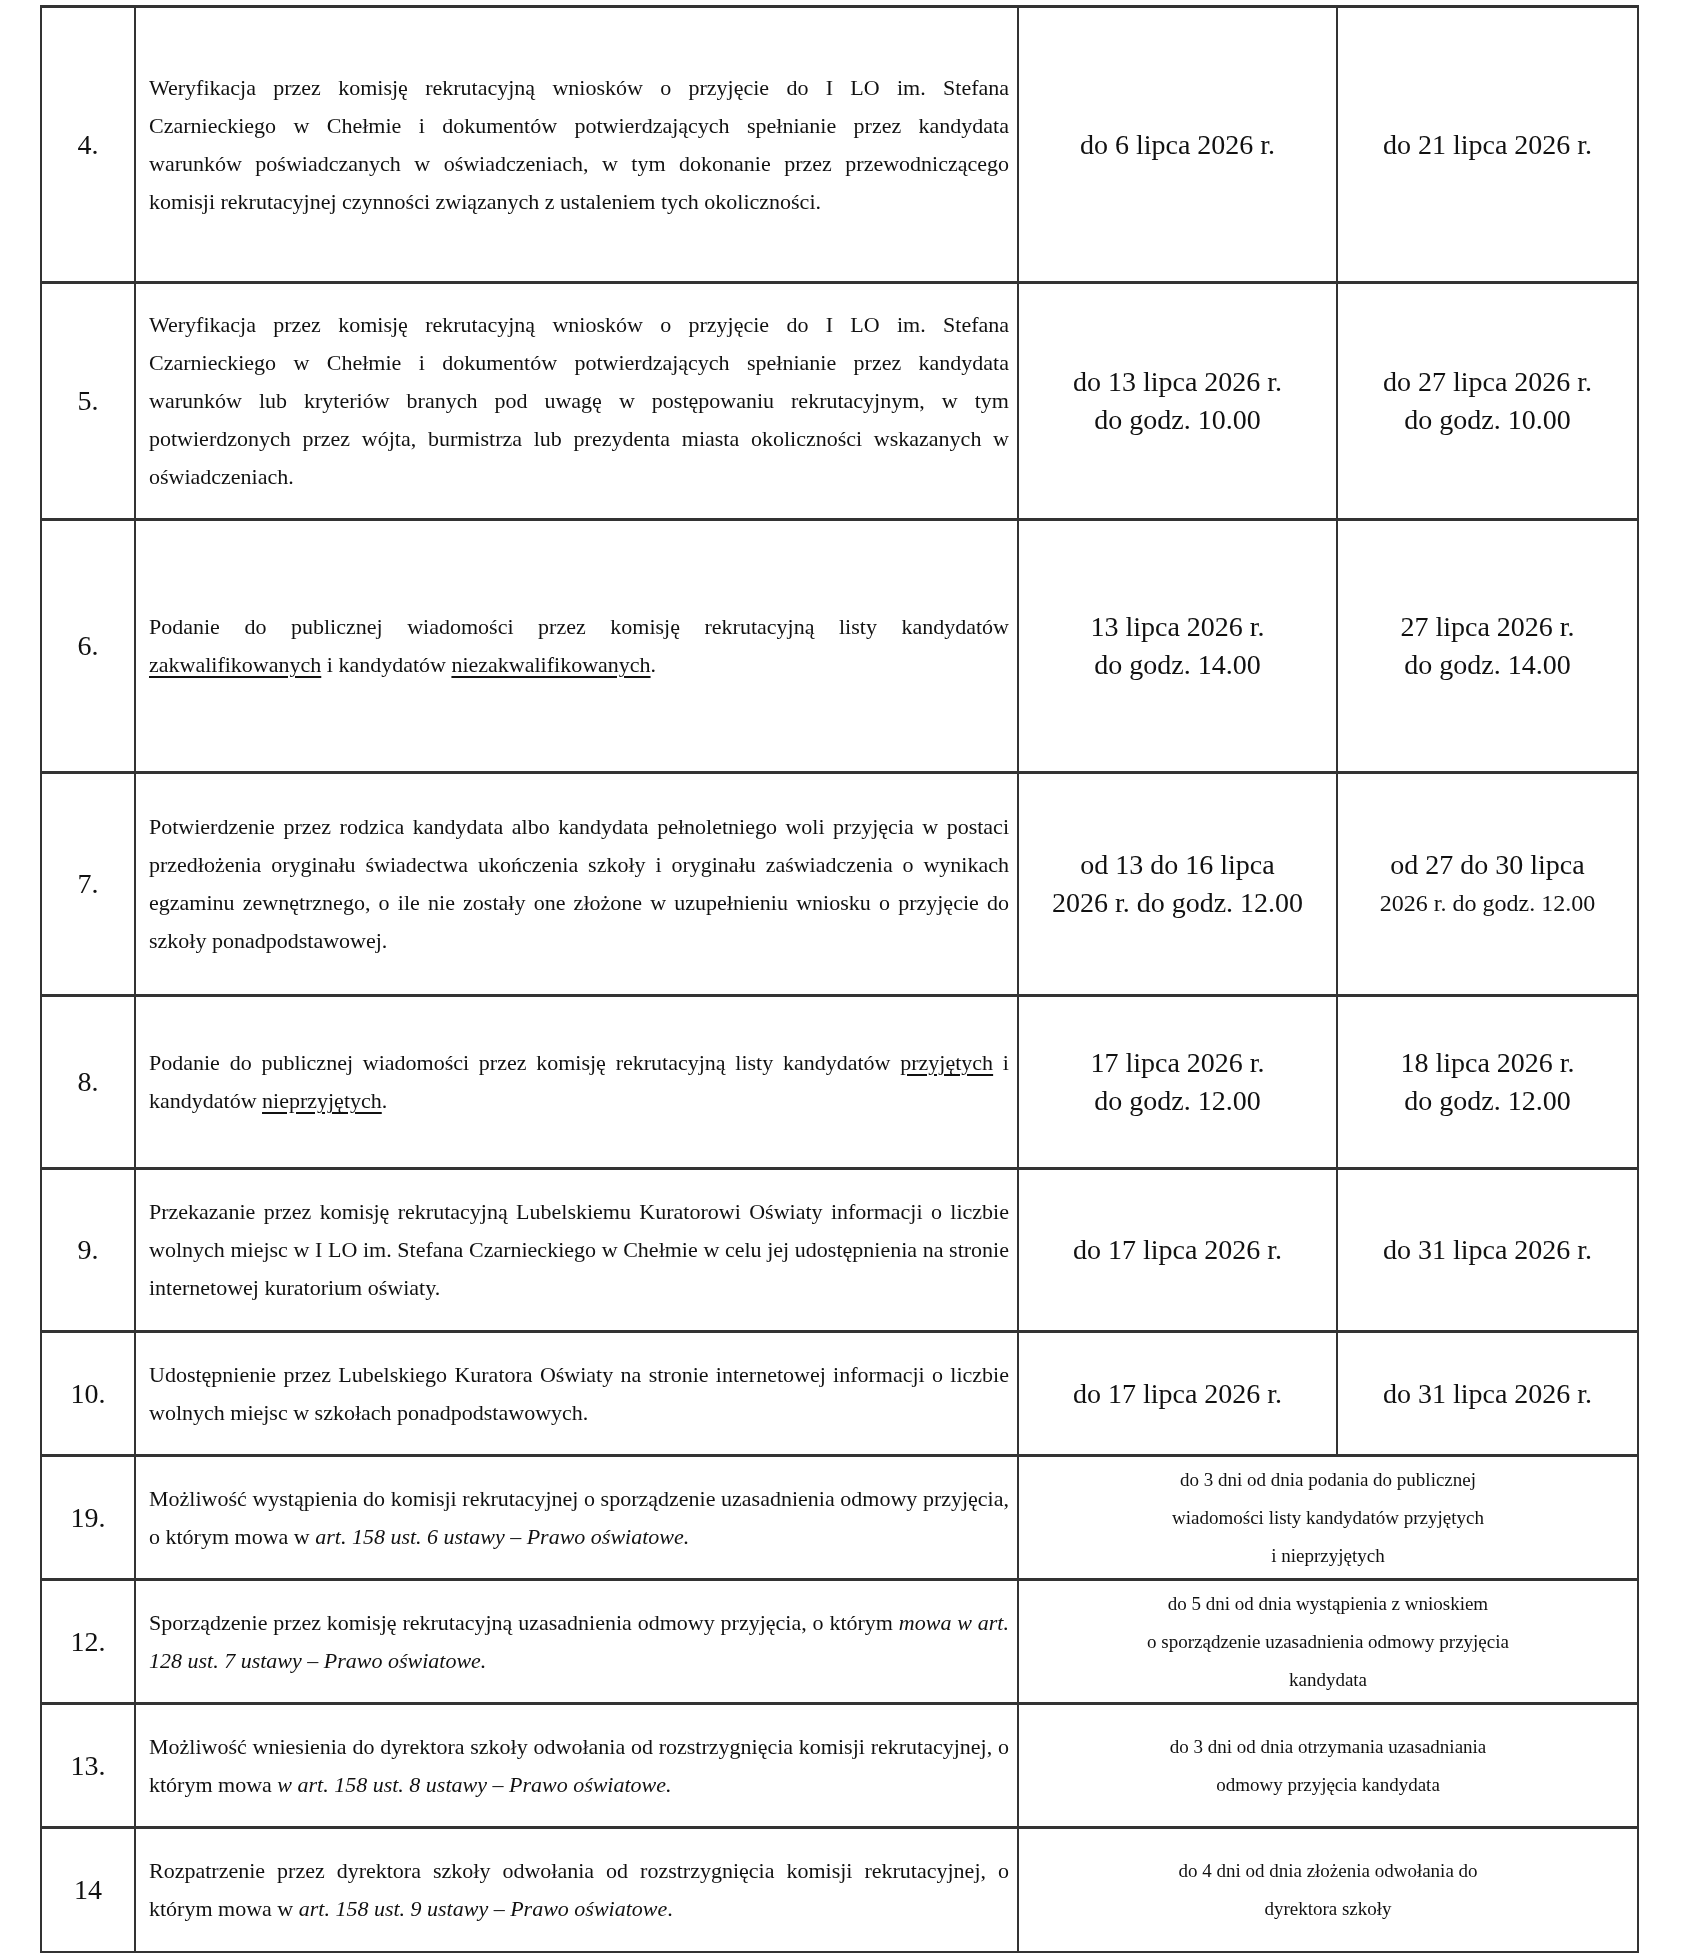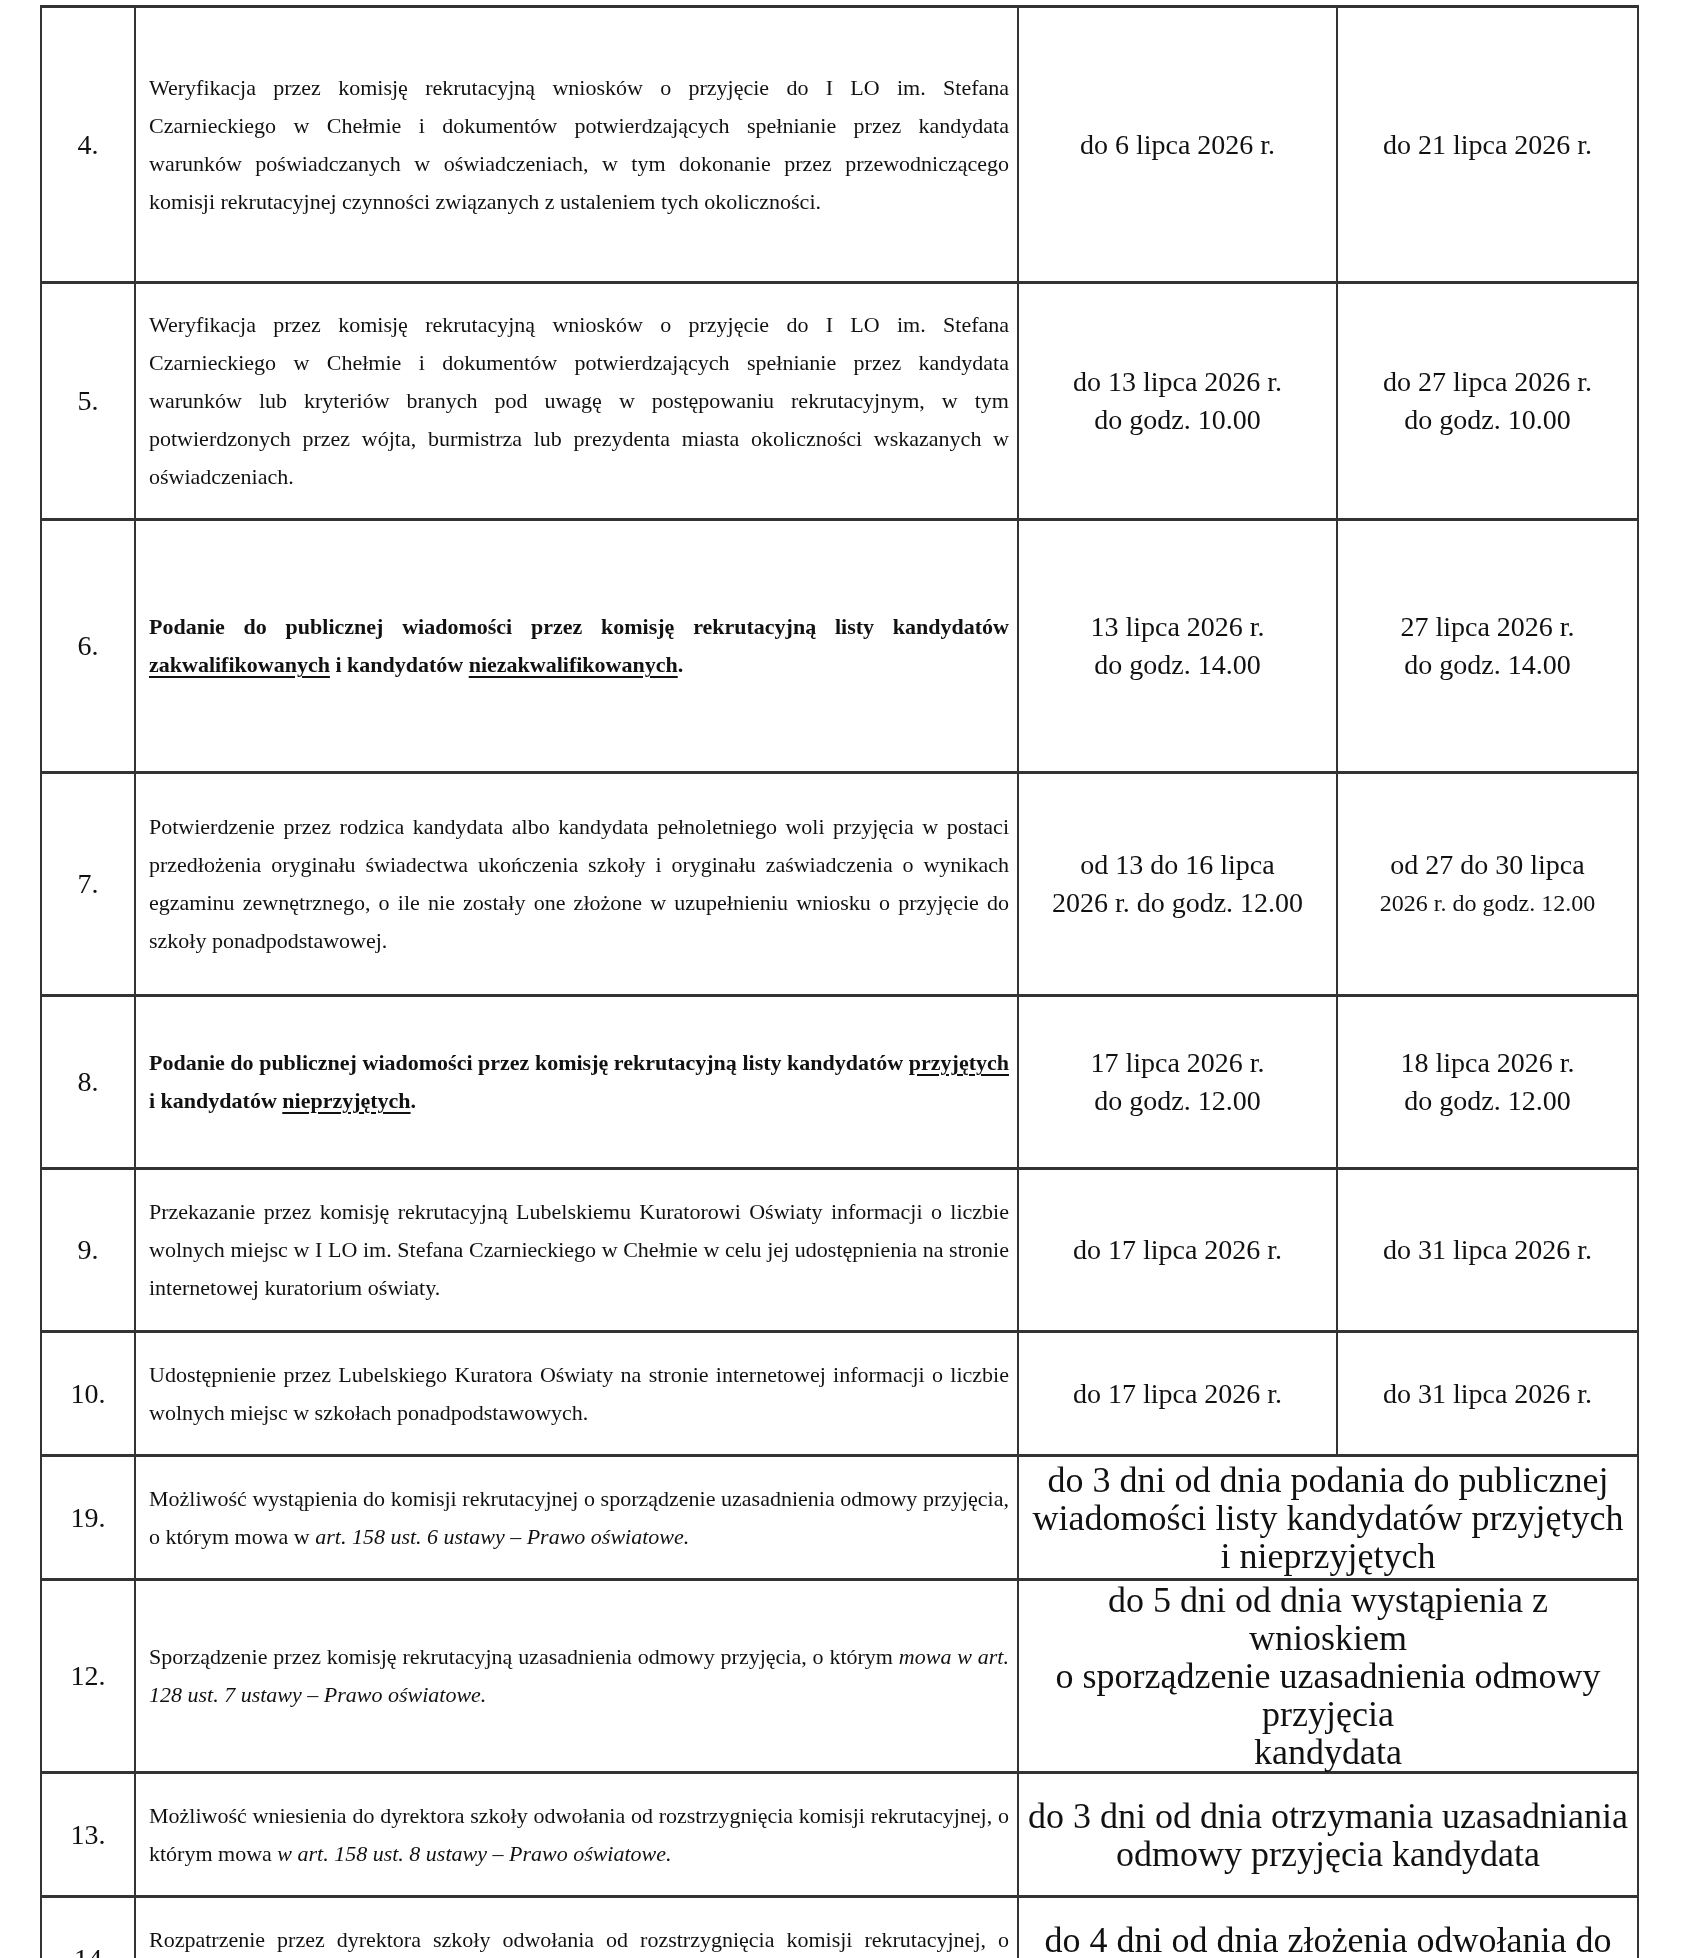--- a/index.html
+++ b/index.html
@@ -15,27 +15,27 @@
   table.schedule tr { border-top: 3px solid #333; }
   col.c-num  { width: 94px; }
   col.c-desc { width: 883px; }
   col.c-d1   { width: 319px; }
   col.c-d2   { width: 301px; }
   td.num { text-align: center; font-size: 28px; line-height: 38px; }
   td.desc {
     padding: 0 8px 0 13px !important; font-size: 22px; line-height: 38px;
     text-align: justify; text-align-last: left; hyphens: none;
   }
-  td.desc.bold { font-weight: bold; }
+  td.desc.bold { font-weight: normal; }
   td.date {
     text-align: center; font-weight: normal; font-size: 28px; line-height: 38px;
   }
   td.date .small { font-size: 24px; }
   td.span-date {
-    text-align: center; font-size: 36px; line-height: 38px; padding: 0 6px !important;
+    text-align: center; font-size: 19px; line-height: 38px; padding: 0 6px !important;
   }
   .u { text-decoration: underline; text-decoration-thickness: 2px; text-underline-offset: 4px; }
   .i { font-style: italic; }
   .line { display: block; }
 </style>
 </head>
 <body>
 
 <table class="schedule">
   <colgroup>

